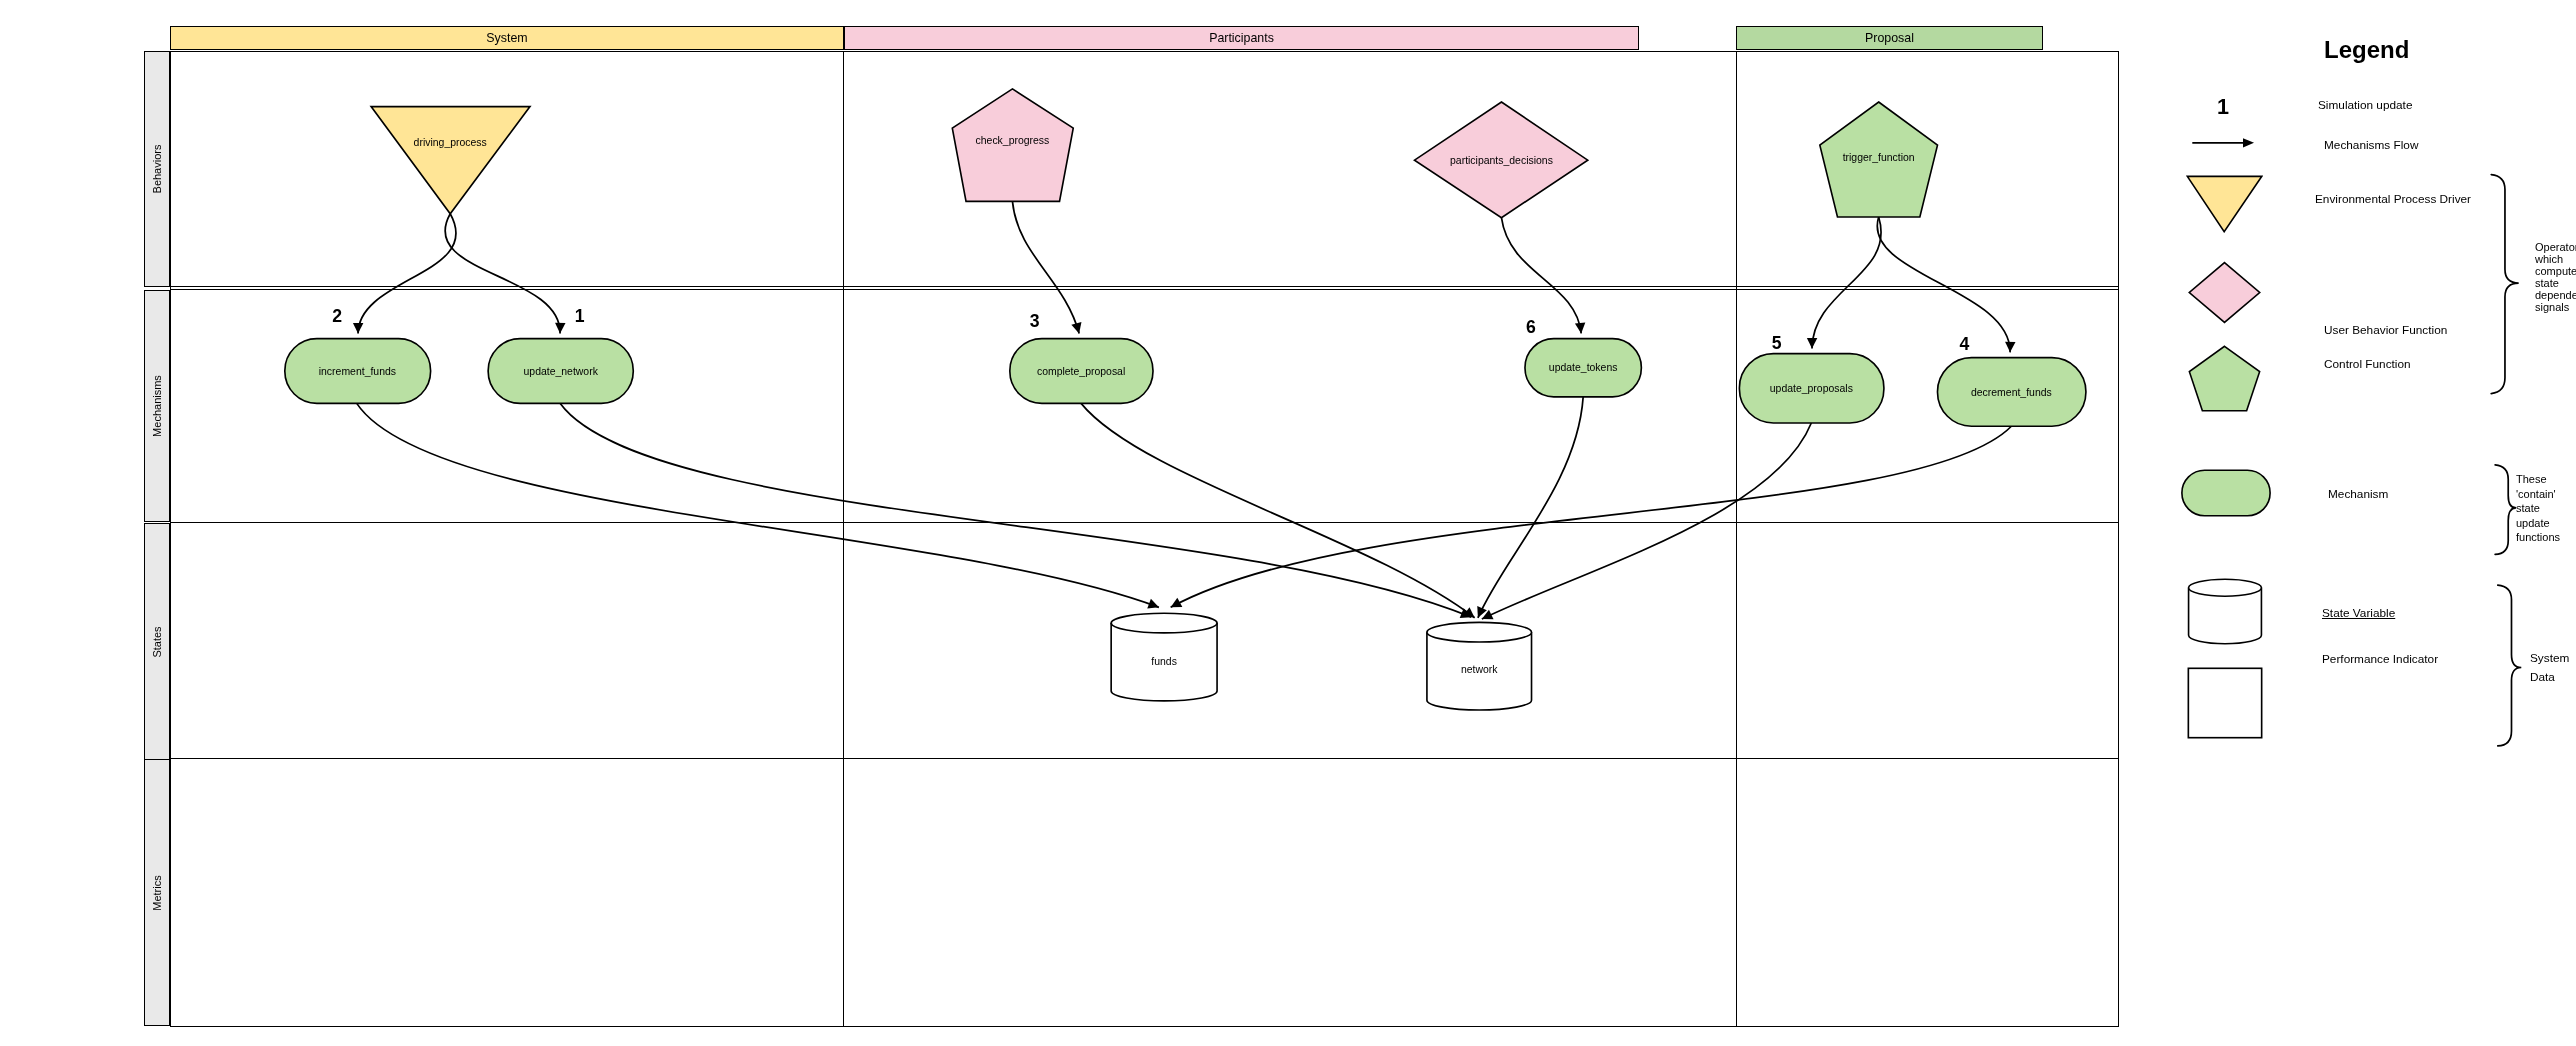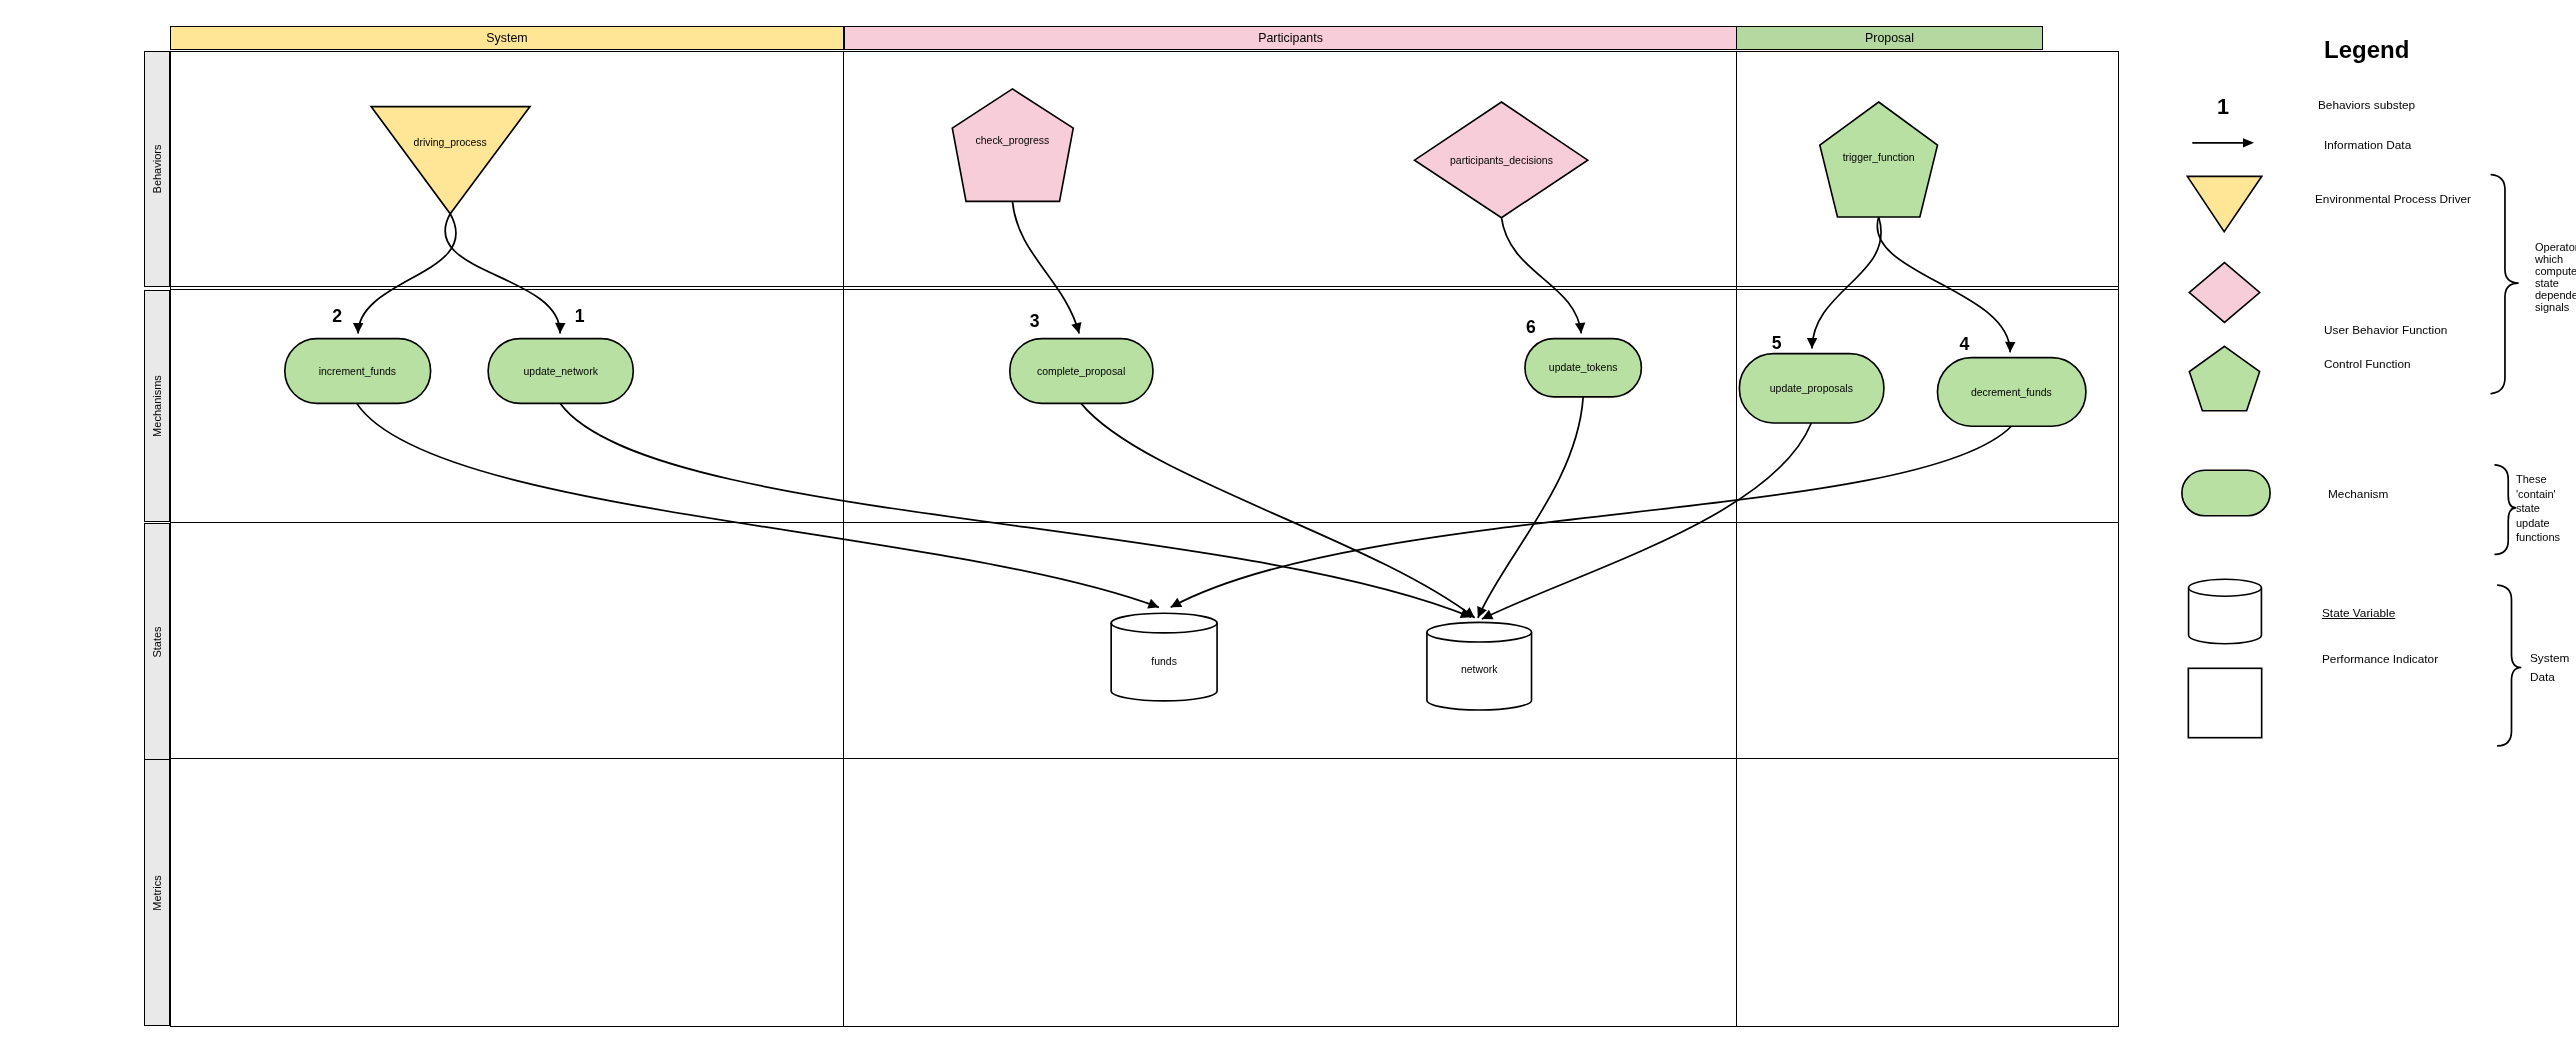--- a/index.html
+++ b/index.html
@@ -24,21 +24,21 @@
   .ann{font-size:11px;line-height:12px;white-space:nowrap;}
   .ann2{line-height:14.6px;}
   .ann3{font-size:11.8px;line-height:19px;}
 </style>
 </head>
 <body>
 
 <div class="abs hdr" style="left:170px;top:26px;width:674px;height:23.5px;background:#ffe596;">
   <span>System</span>
 </div>
-<div class="abs hdr" style="left:844px;top:26px;width:893px;height:23.5px;background:#f8cdda;">
+<div class="abs hdr" style="left:844px;top:26px;width:795px;height:23.5px;background:#f8cdda;">
   <span>Participants</span>
 </div>
 <div class="abs hdr" style="left:1736px;top:26px;width:307px;height:23.5px;background:#b4d9a0;">
   <span>Proposal</span>
 </div>
 
 <div class="abs lane-cell" style="left:144px;top:51px;width:26px;height:236px;">
   <span>Behaviors</span>
 </div>
 <div class="abs lane-cell" style="left:144px;top:290px;width:26px;height:232px;">
@@ -129,27 +129,27 @@
   <g stroke="#000" stroke-width="2.6" fill="none" stroke-linecap="round">
     <path d="M3810,267 Q3831,269 3831,290 L3831,412 Q3831,433 3852,433 Q3831,433 3831,454 L3831,578 Q3831,600 3810,602"></path>
     <path d="M3816,711 Q3836,713 3836,733 L3836,758 Q3836,777 3848,777 Q3836,777 3836,796 L3836,827 Q3836,847 3816,848"></path>
     <path d="M3820,895 Q3841,897 3841,917 L3841,1001 Q3841,1021 3856,1021 Q3841,1021 3841,1041 L3841,1118 Q3841,1140 3820,1141"></path>
   </g>
 </svg>
 
 <div class="abs lg-title" style="left:2324px;top:36px;">Legend</div>
 
 <div class="abs lg-num" style="left:2217px;top:94px;">1</div>
-<div class="abs lg-label" style="left:2318px;top:98px;">Behaviors substep</div>
+<div class="abs lg-label" style="left:2318px;top:98px;">Simulation update</div>
 
 <svg class="abs" style="left:2191px;top:135px;" width="65" height="15.7" viewBox="0 0 100 24">
   <line x1="2" y1="12" x2="80" y2="12" stroke="#000" stroke-width="2.6"></line>
   <path d="M80,5 L97,12 L80,19 Z" fill="#000"></path>
 </svg>
-<div class="abs lg-label" style="left:2324px;top:138px;">Information Data</div>
+<div class="abs lg-label" style="left:2324px;top:138px;">Mechanisms Flow</div>
 
 <svg class="abs" style="left:2186px;top:175px;" width="77" height="58" viewBox="0 0 117 88">
   <polygon points="2,2 115,2 58,86" fill="#ffe596" stroke="#000" stroke-width="2.5"></polygon>
 </svg>
 <div class="abs lg-label" style="left:2315px;top:192px;">Environmental Process Driver</div>
 
 <svg class="abs" style="left:2188px;top:261px;" width="73" height="63" viewBox="0 0 112 96">
   <polygon points="56,2 110,48 56,94 2,48" fill="#f8cdda" stroke="#000" stroke-width="2.5"></polygon>
 </svg>
 <div class="abs lg-label" style="left:2324px;top:302px;margin-top:21px;">User Behavior Function</div>

